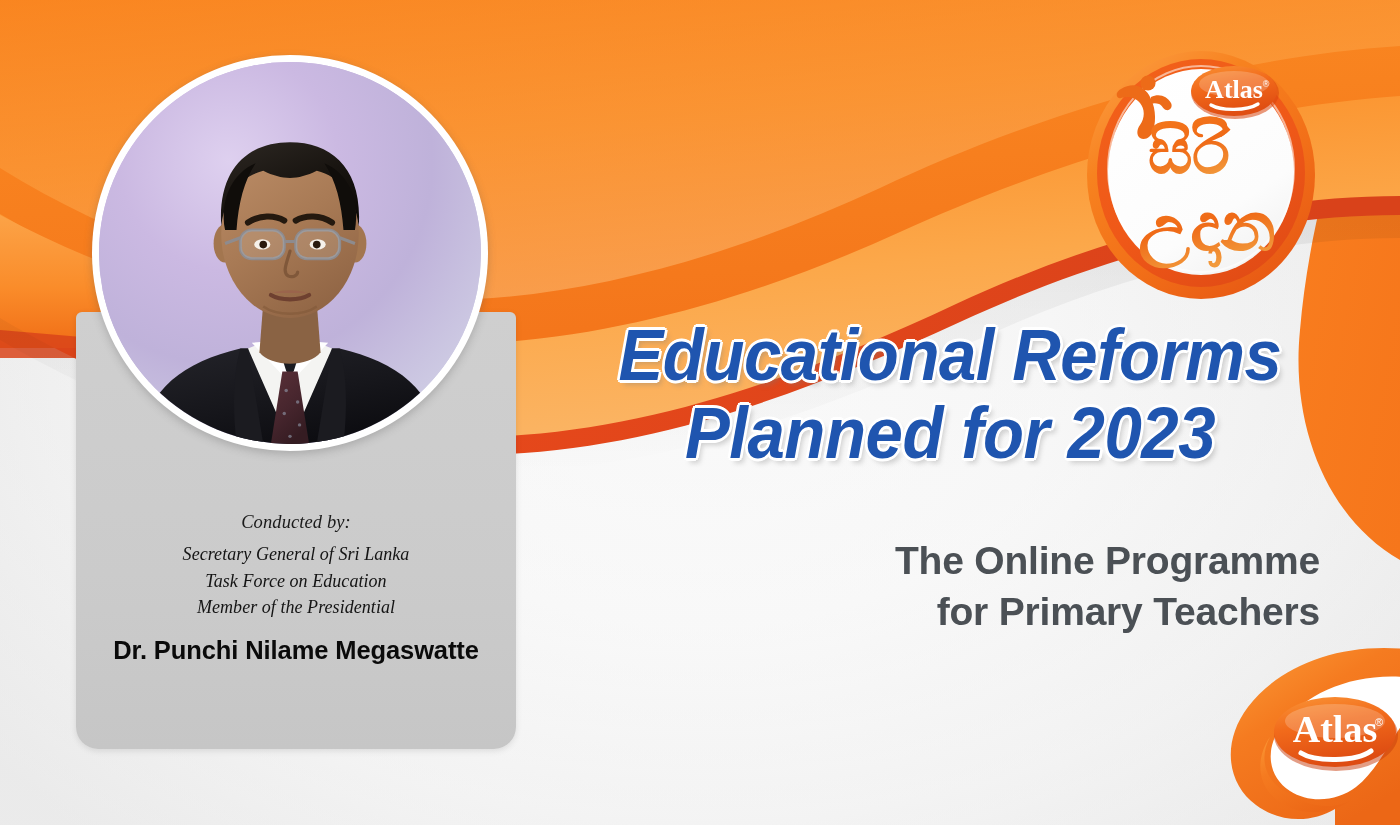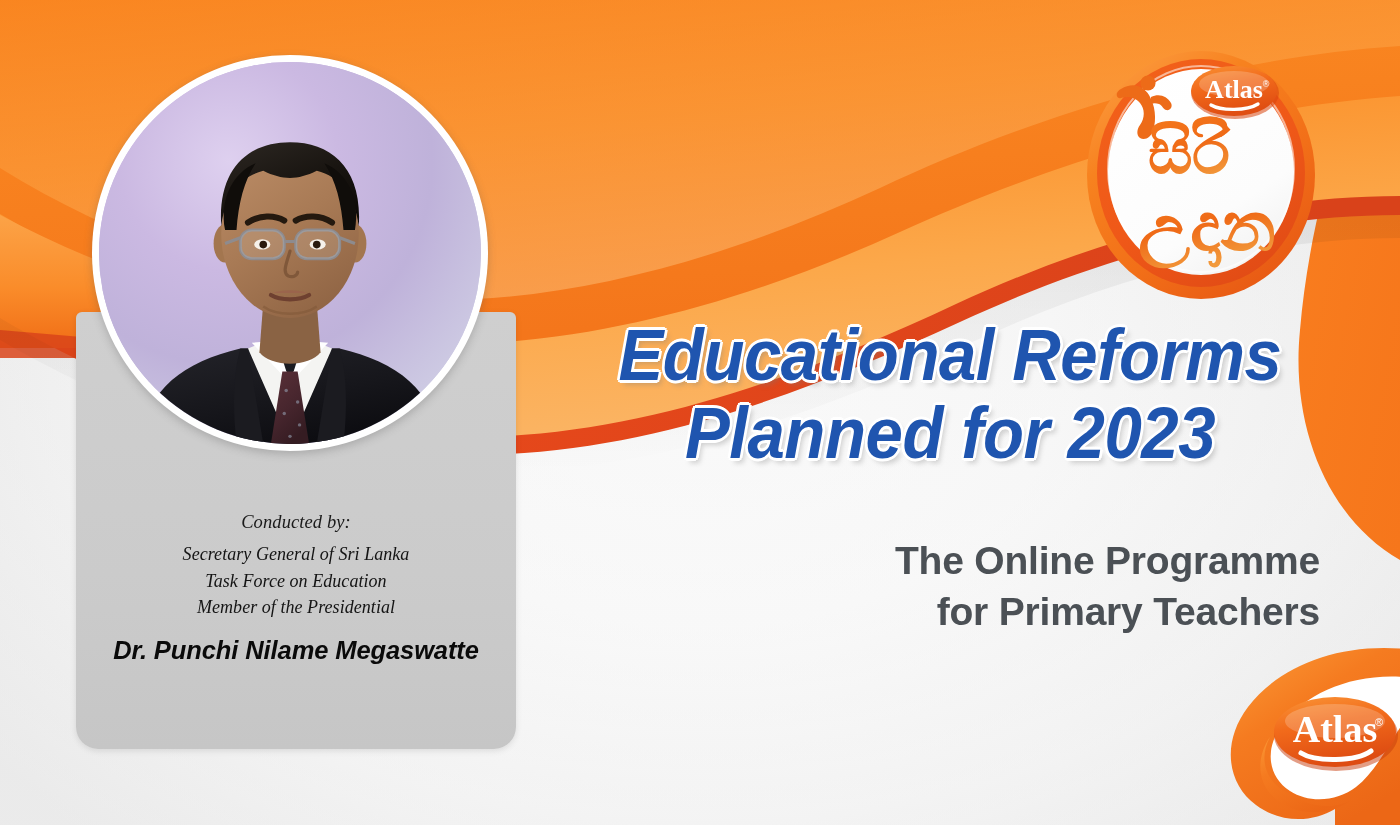--- a/index.html
+++ b/index.html
@@ -80,21 +80,20 @@
     color:#141414;
     letter-spacing:.05px;
   }
   .speaker-name {
     margin-top:15px;
     font-family:"Liberation Sans", sans-serif;
     font-weight:bold;
     font-size:25.5px;
     color:#0a0a0a;
     letter-spacing:-.1px;
-    font-style:italic;
   }
 
   
   #headline-block {
     position:absolute;
     left:555px; top:316px;
     width:790px;
     text-align:center;
     z-index:5;
     font-style:italic;

